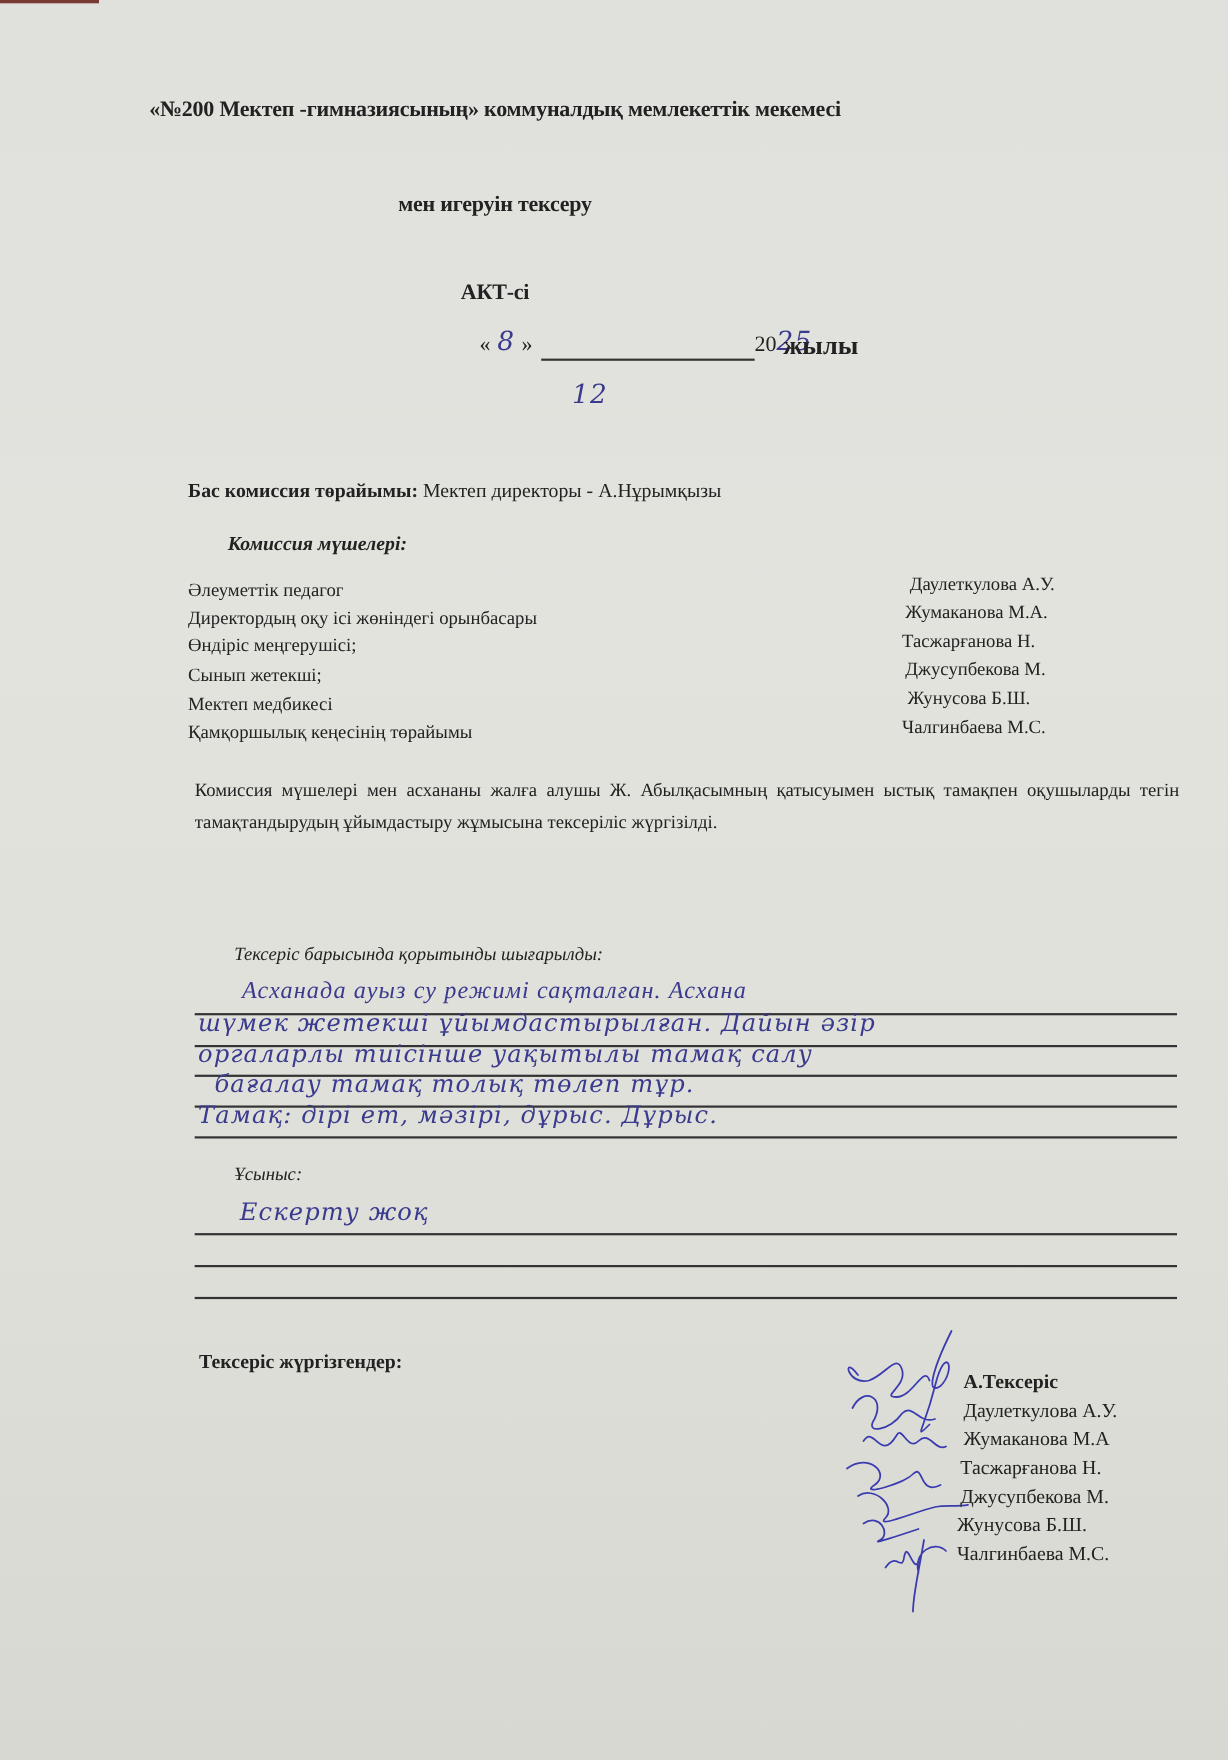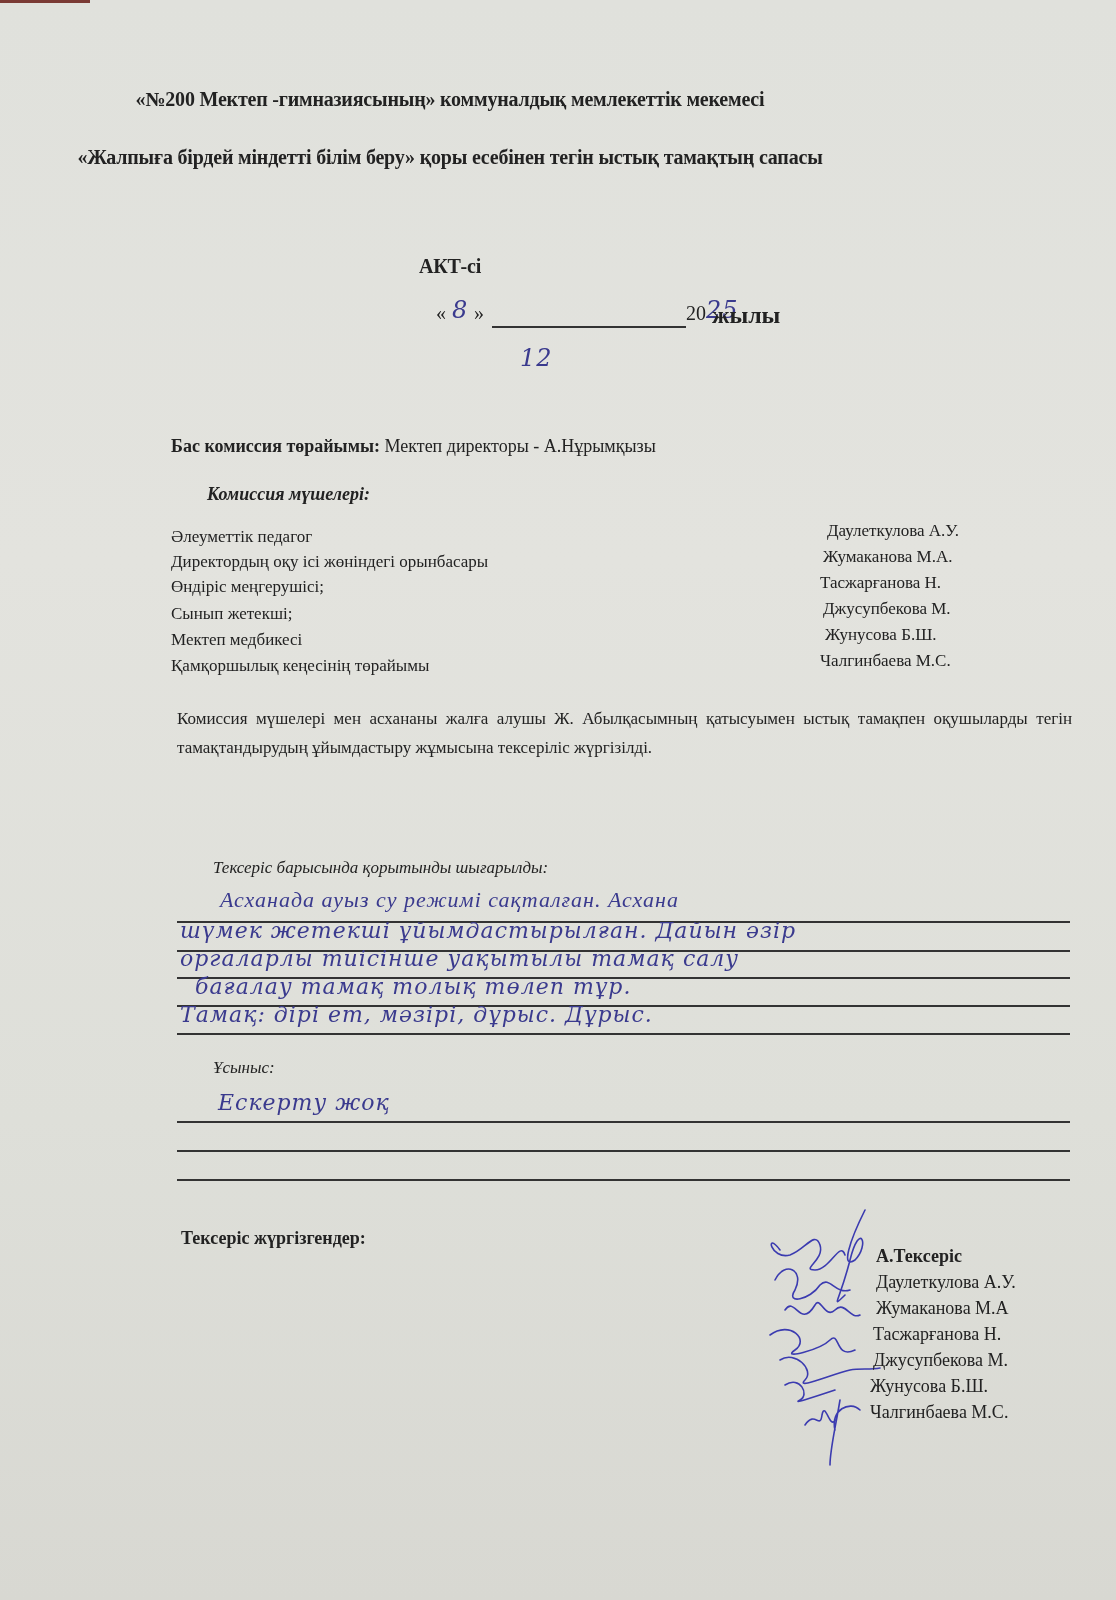--- a/index.html
+++ b/index.html
@@ -35,21 +35,21 @@
   }
   .sig { position: absolute; }
 </style>
 </head>
 <body>
 
 <div class="paper">
   <div class="edge-strip"></div>
 
   <div class="t center h1" style="top:88px; font-size:20px;">«№200 Мектеп -гимназиясының» коммуналдық мемлекеттік мекемесі</div>
-  <div class="t center h1" style="top:146px; font-size:20px;">«Жалпыға бірдей міндетті білім беру» қоры есебінен тегін ыстық тамақтың сапасы</div>
+  <div class="t center h1" style="top:175px; font-size:20px;">мен игеруін тексеру</div>
   <div class="t center h1" style="top:255px; font-size:20px;">АКТ-сі</div>
 
   <div>
     <span class="t body-text" style="left:436px; top:302px; font-size:20px;">«</span>
     <span class="t hand" style="left:452px; top:296px; font-size:24px;">8</span>
     <span class="t body-text" style="left:474px; top:302px; font-size:20px;">»</span>
     <span class="rule" style="left:492px; top:326px; width:194px;"></span>
     <span class="t hand" style="left:520px; top:296px; font-size:24px;margin-top:48px;">12</span>
     <span class="t body-text" style="left:686px; top:302px; font-size:20px;">20</span>
     <span class="t hand" style="left:706px; top:296px; font-size:24px;">25</span>

